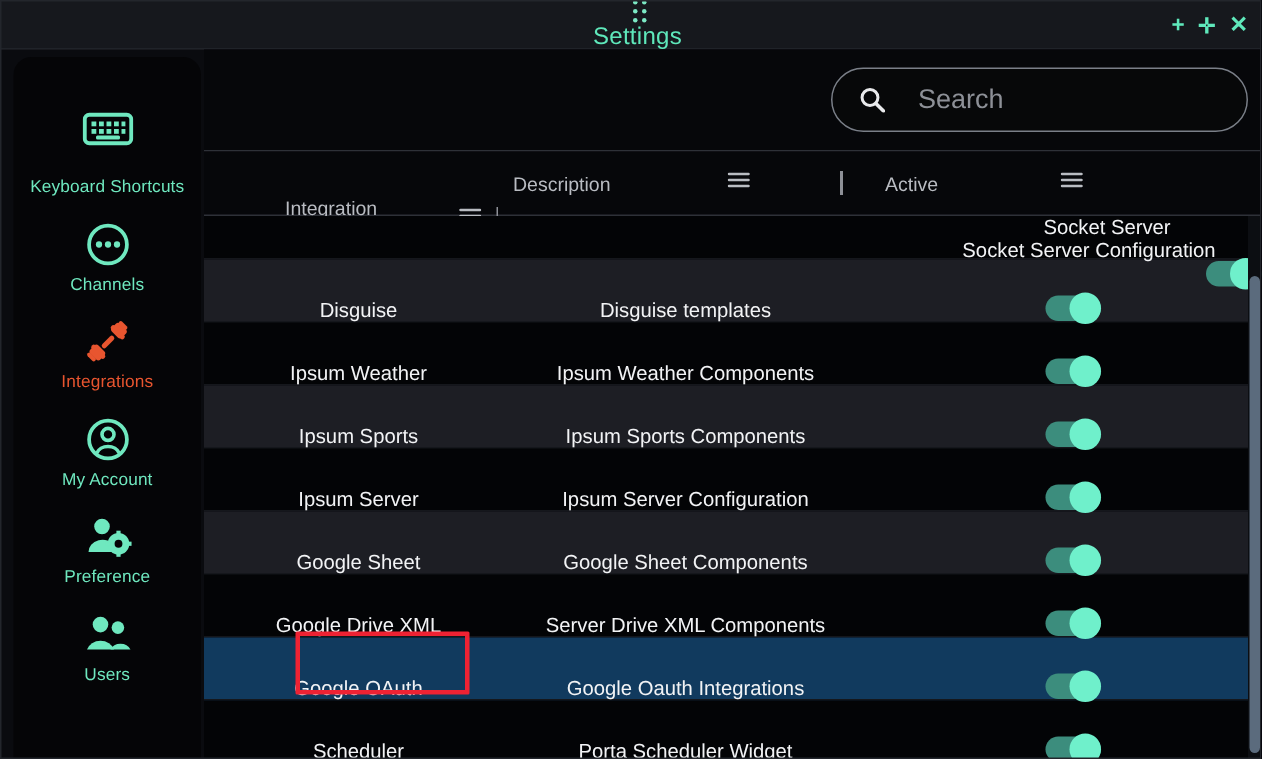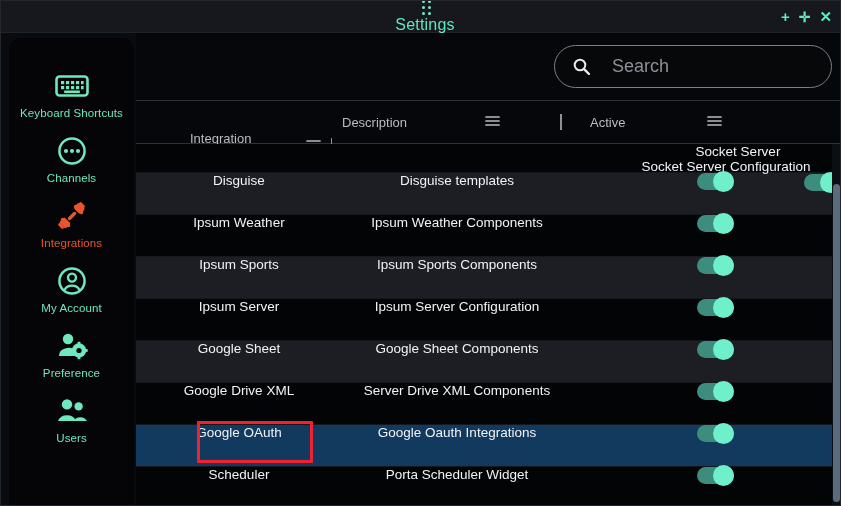--- a/index.html
+++ b/index.html
@@ -55,21 +55,21 @@
     width: 125px; height: 468px;
     background: #050507;
     border-radius: 12px 12px 0 0;
     overflow: hidden;
   }
   .side-item {
     width: 125px; padding: 9px 0 6px;
     display: flex; flex-direction: column; align-items: center;
     cursor: pointer;
   }
-  .side-item:first-child { margin-top: 22px; }
+  .side-item:first-child { margin-top: 22px; gap: 12px; }
   .side-item .ico { height: 34px; display: flex; align-items: center; justify-content: center; }
   .side-item .lbl {
     margin-top: 4px; font-size: 11.5px; color: #6fe8bf;
     text-align: center; letter-spacing: .1px;
   }
   .side-item.active .lbl { color: #e8552f; }
 
   
   .main {
     position: absolute; left: 136px; top: 33px;
@@ -102,21 +102,21 @@
   .vsep { width: 2px; height: 16px; background: #8d9097; margin: 0 10px; }
   .th-name { width: 206px; justify-content: flex-start; padding-left: 54px; margin-top: 48px; }
   .th-name .burger { margin-left: 46px; }
   .th-desc { width: 230px; justify-content: space-between; }
   .th-act  { flex: 1; padding-left: 18px; }
   .th-act .burger { margin-left: 82px; }
 
   
   .tbody { position: relative; height: 362px; overflow: hidden; }
   .row {
-    height: 42px; display: flex; align-items: flex-start;
+    height: 42px; display: flex; align-items: flex-end;
     border-bottom: 1px solid #15171c;
   }
   .row.odd  { background: #030406; }
   .row.even { background: #1d1e24; }
   .row.sel  { background: #113a5e; }
   .c-name {
     width: 206px; text-align: center; color: #f2f3f5; font-size: 13.5px;
     position: relative;
   }
   .c-desc { width: 230px; text-align: center; color: #f2f3f5; font-size: 13.5px; }

